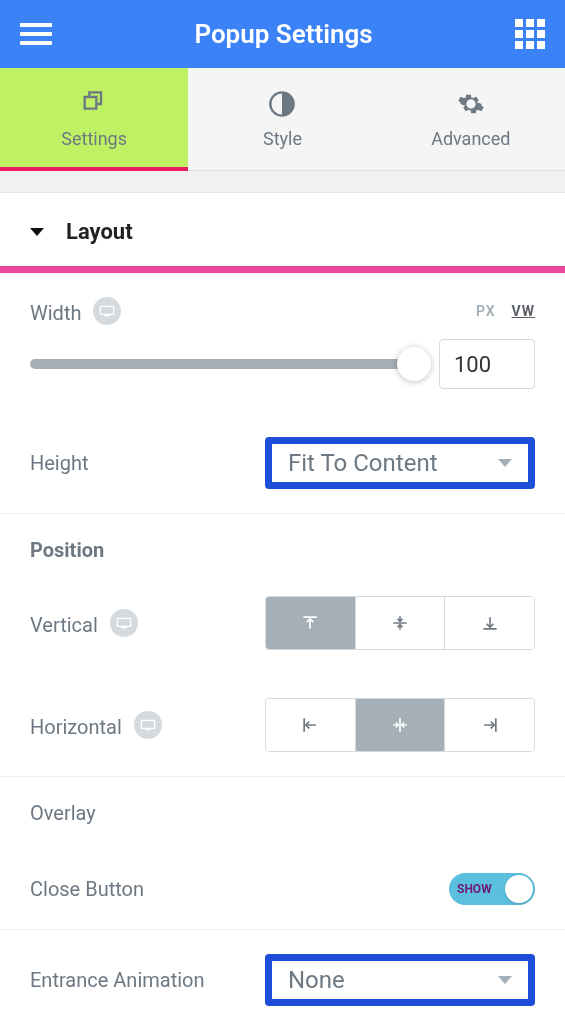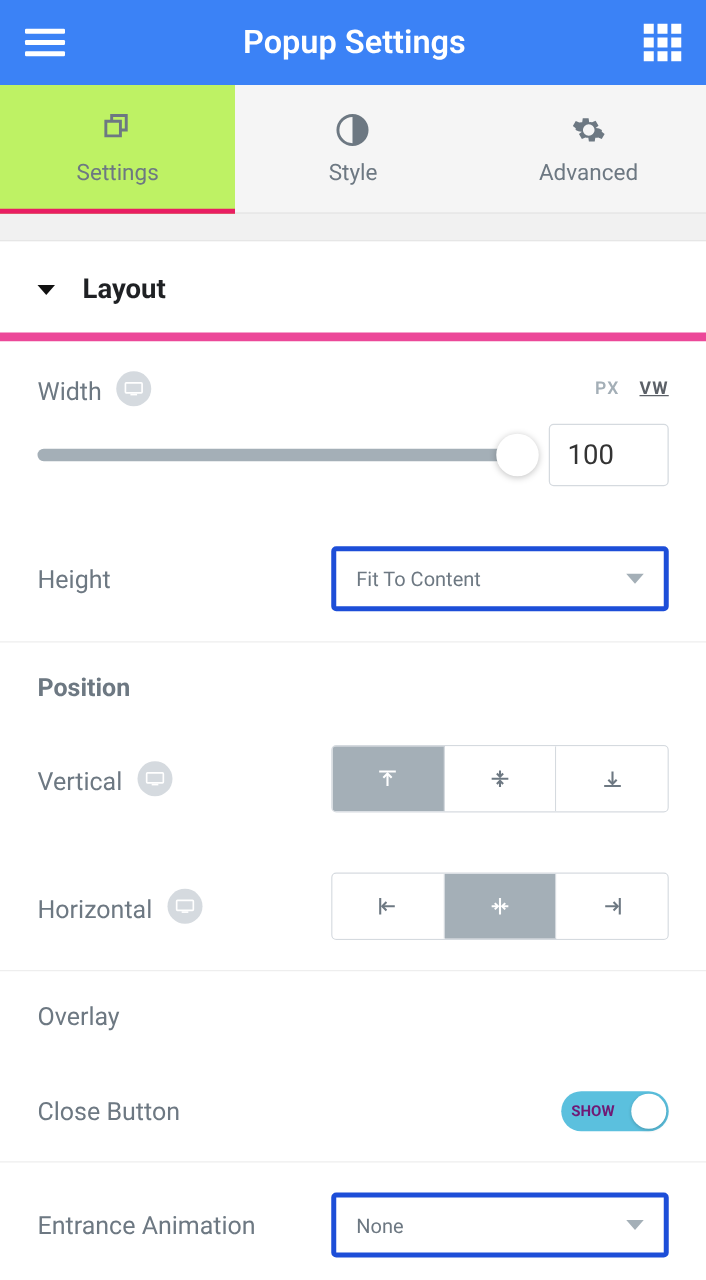--- a/index.html
+++ b/index.html
@@ -40,21 +40,21 @@
     .units span { cursor: pointer; }
     .units span.active { color: #5b6067; text-decoration: underline; font-weight: 700; }
 
     
     .slider-wrap { display: flex; align-items: center; gap: 18px; padding: 10px 0 24px; }
     .slider-track { flex: 1; position: relative; height: 10px; border-radius: 5px; background: #a4afb7; cursor: pointer; }
     .slider-thumb { position: absolute; right: -10px; top: -12px; width: 34px; height: 34px; border-radius: 50%; background: #fff; box-shadow: 0 1px 6px rgba(0,0,0,0.25); }
     .num-input { width: 96px; height: 50px; border: 1px solid #d5dadf; border-radius: 4px; font-size: 22px; color: #333; padding: 0 14px; }
 
     
-    .select { width: 270px; height: 52px; border: 4px solid #1d4ed8; border-radius: 4px; display: flex; align-items: center; justify-content: space-between; padding: 0 16px; font-size: 16px; color: #6d7882; cursor: pointer; background: #fff; }
+    .select { width: 270px; height: 52px; border: 7px solid #1d4ed8; border-radius: 4px; display: flex; align-items: center; justify-content: space-between; padding: 0 16px; font-size: 24px; color: #6d7882; cursor: pointer; background: #fff; }
     .select .chev { border-left: 7px solid transparent; border-right: 7px solid transparent; border-top: 8px solid #a4afb7; }
 
     
     .btn-group { display: flex; width: 270px; border: 1px solid #d5dadf; border-radius: 4px; overflow: hidden; }
     .btn-group .pos-btn { flex: 1; height: 52px; display: flex; align-items: center; justify-content: center; cursor: pointer; background: #fff; border-right: 1px solid #d5dadf; }
     .btn-group .pos-btn:last-child { border-right: none; }
     .btn-group .pos-btn.active { background: #a4afb7; }
     .pos-btn svg { width: 20px; height: 20px; fill: none; stroke: #6d7882; stroke-width: 2; }
     .pos-btn.active svg { stroke: #fff; }
 

